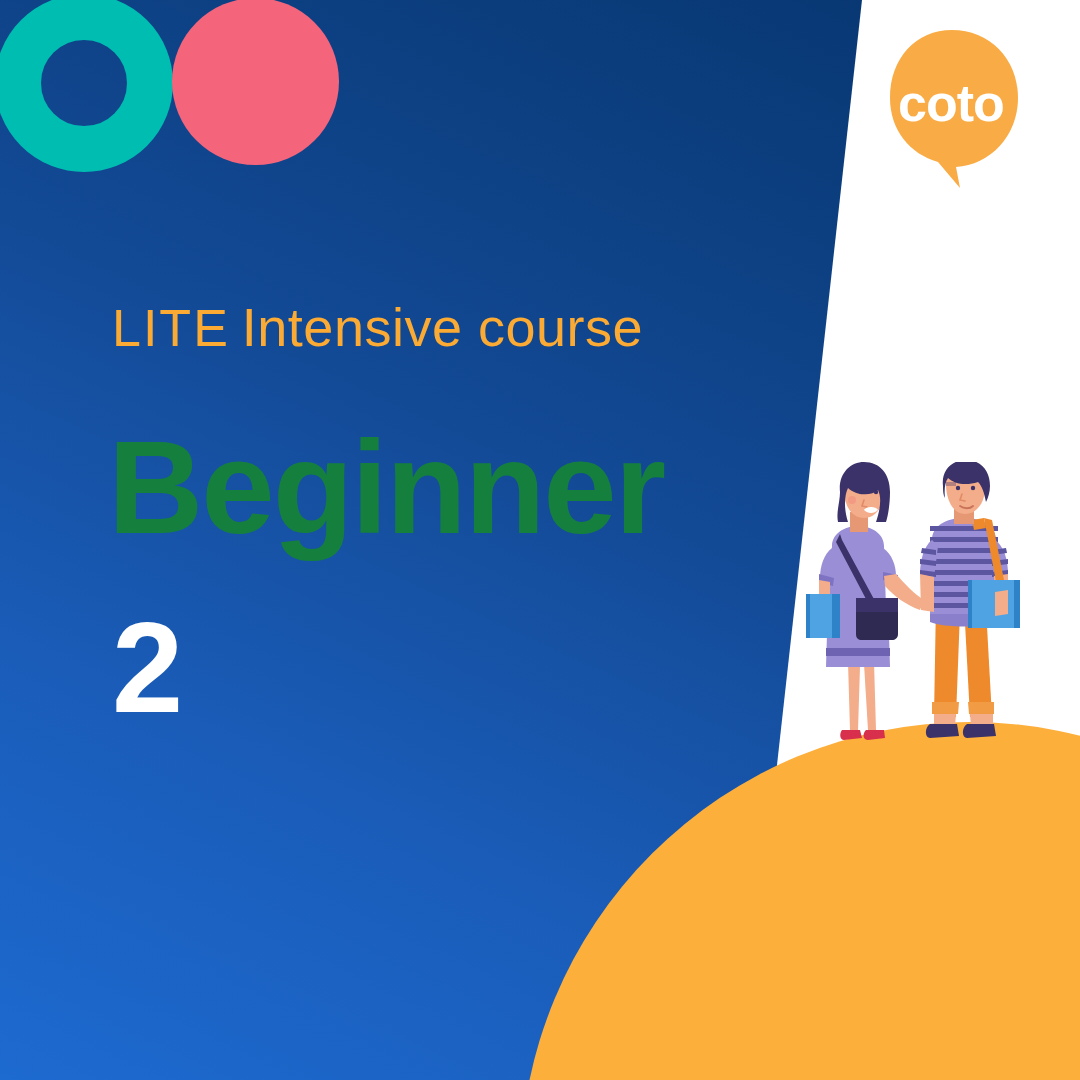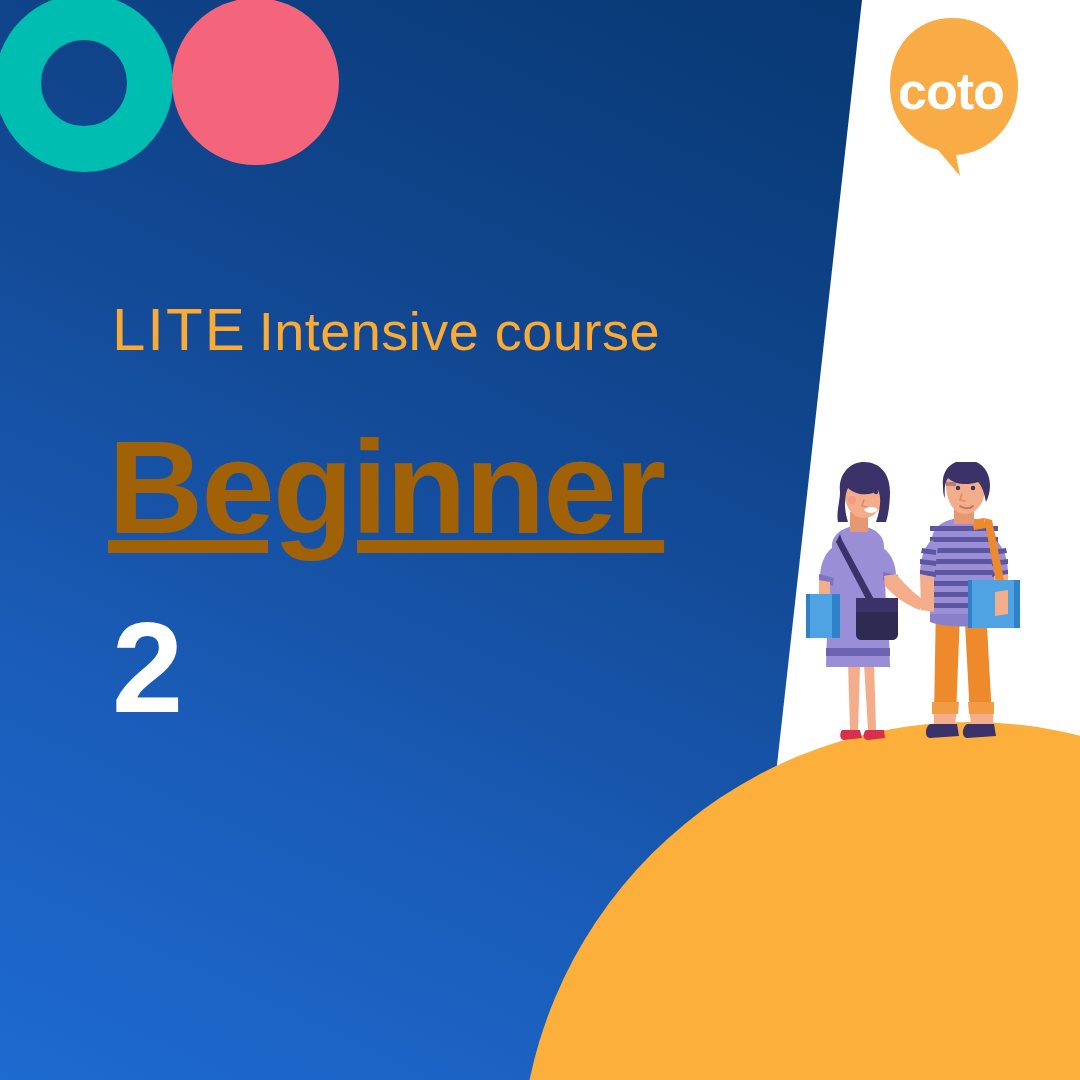--- a/index.html
+++ b/index.html
@@ -54,21 +54,21 @@
     width: 900px;
     height: 900px;
     border-radius: 50%;
     background: #fdaf3c;
   }
 
   
   .logo {
     position: absolute;
     left: 886px;
-    top: 16px;
+    top: 28px;
     width: 140px;
     height: 160px;
   }
   .logo svg { display: block; width: 100%; height: 100%; }
   .logo-word {
     position: absolute;
     left: 0;
     top: 0;
     width: 132px;
     height: 150px;
@@ -88,44 +88,43 @@
   .kicker {
     position: absolute;
     left: 112px;
     top: 300px;
     display: flex;
     align-items: baseline;
     color: #fbaa33;
     white-space: nowrap;
   }
   .kicker .lite {
-    font-size: 60px;
+    font-size: 52px;
     font-weight: 400;
     letter-spacing: 2px;
     line-height: 1;
   }
   .kicker .intensive {
     font-size: 54px;
     font-weight: 400;
     letter-spacing: 0.5px;
     line-height: 1;
     margin-left: 12px;
   }
 
   .level-name {
     position: absolute;
     left: 108px;
     top: 422px;
-    color: #a16207;
+    color: #15803d;
     font-size: 132px;
     font-weight: 700;
     letter-spacing: -2px;
     line-height: 1;
     white-space: nowrap;
-    text-decoration: underline;
   }
   .level-number {
     position: absolute;
     left: 112px;
     top: 604px;
     color: #ffffff;
     font-size: 128px;
     font-weight: 700;
     line-height: 1;
   }

